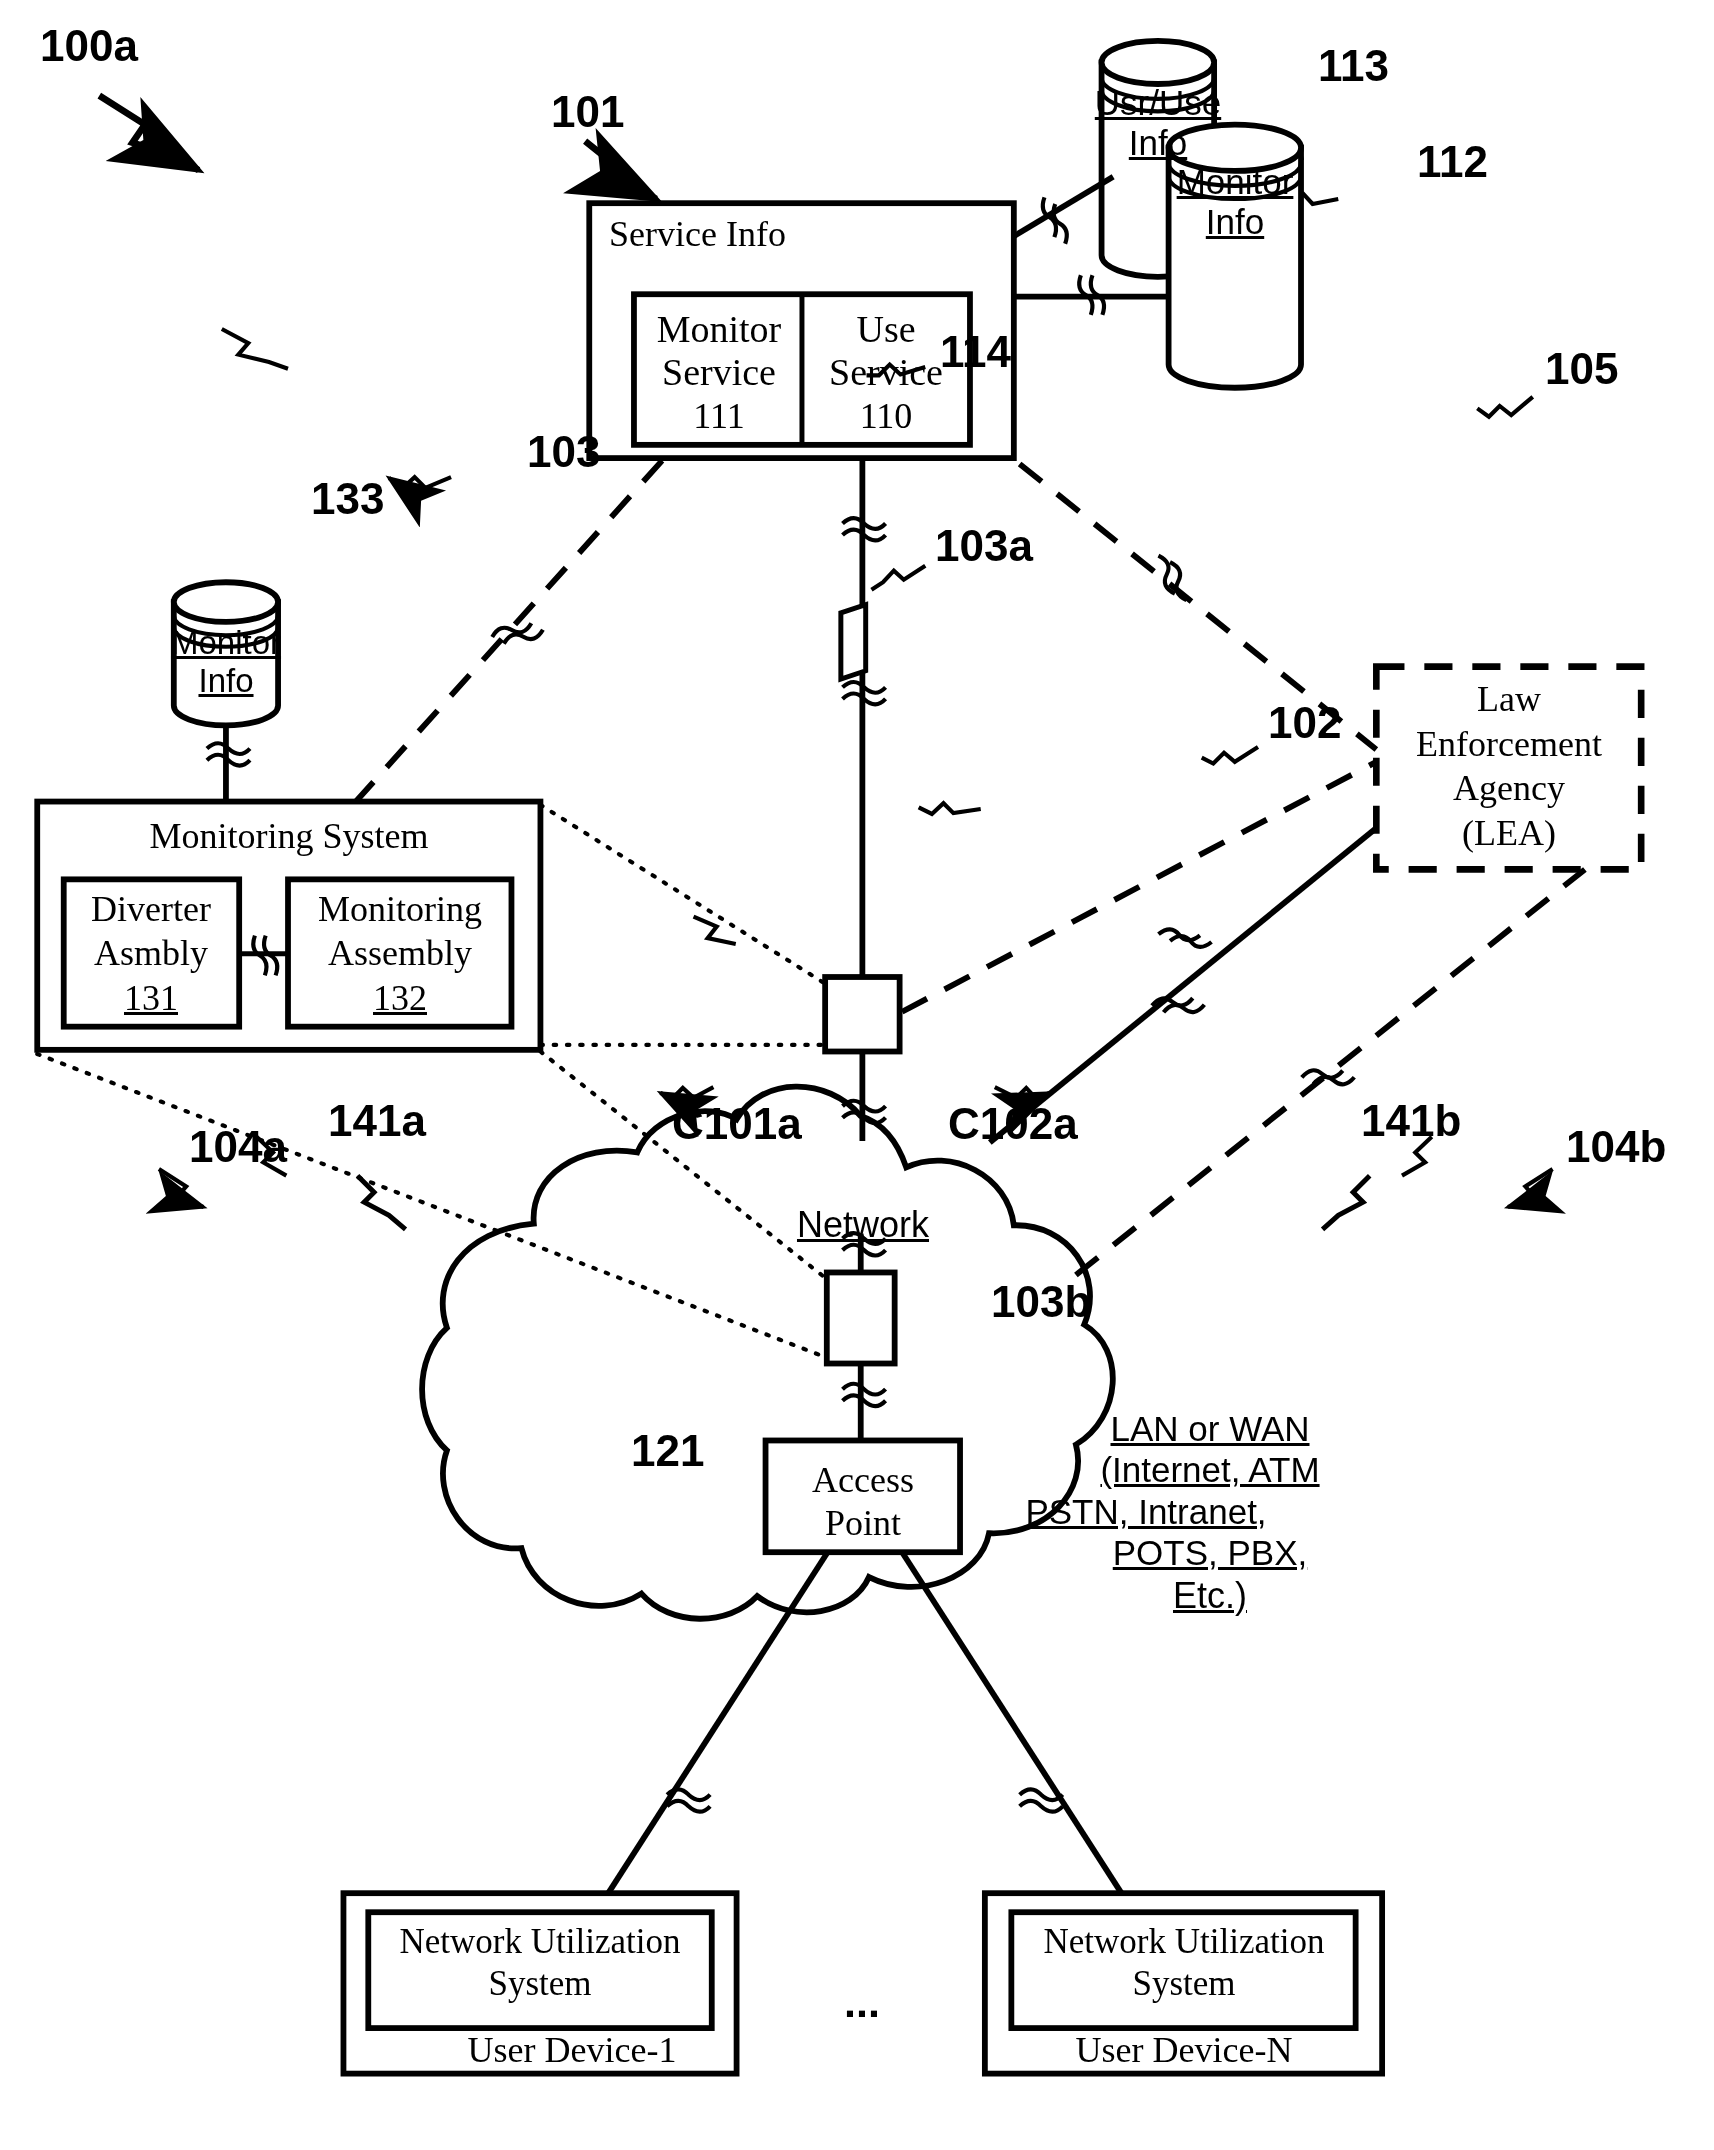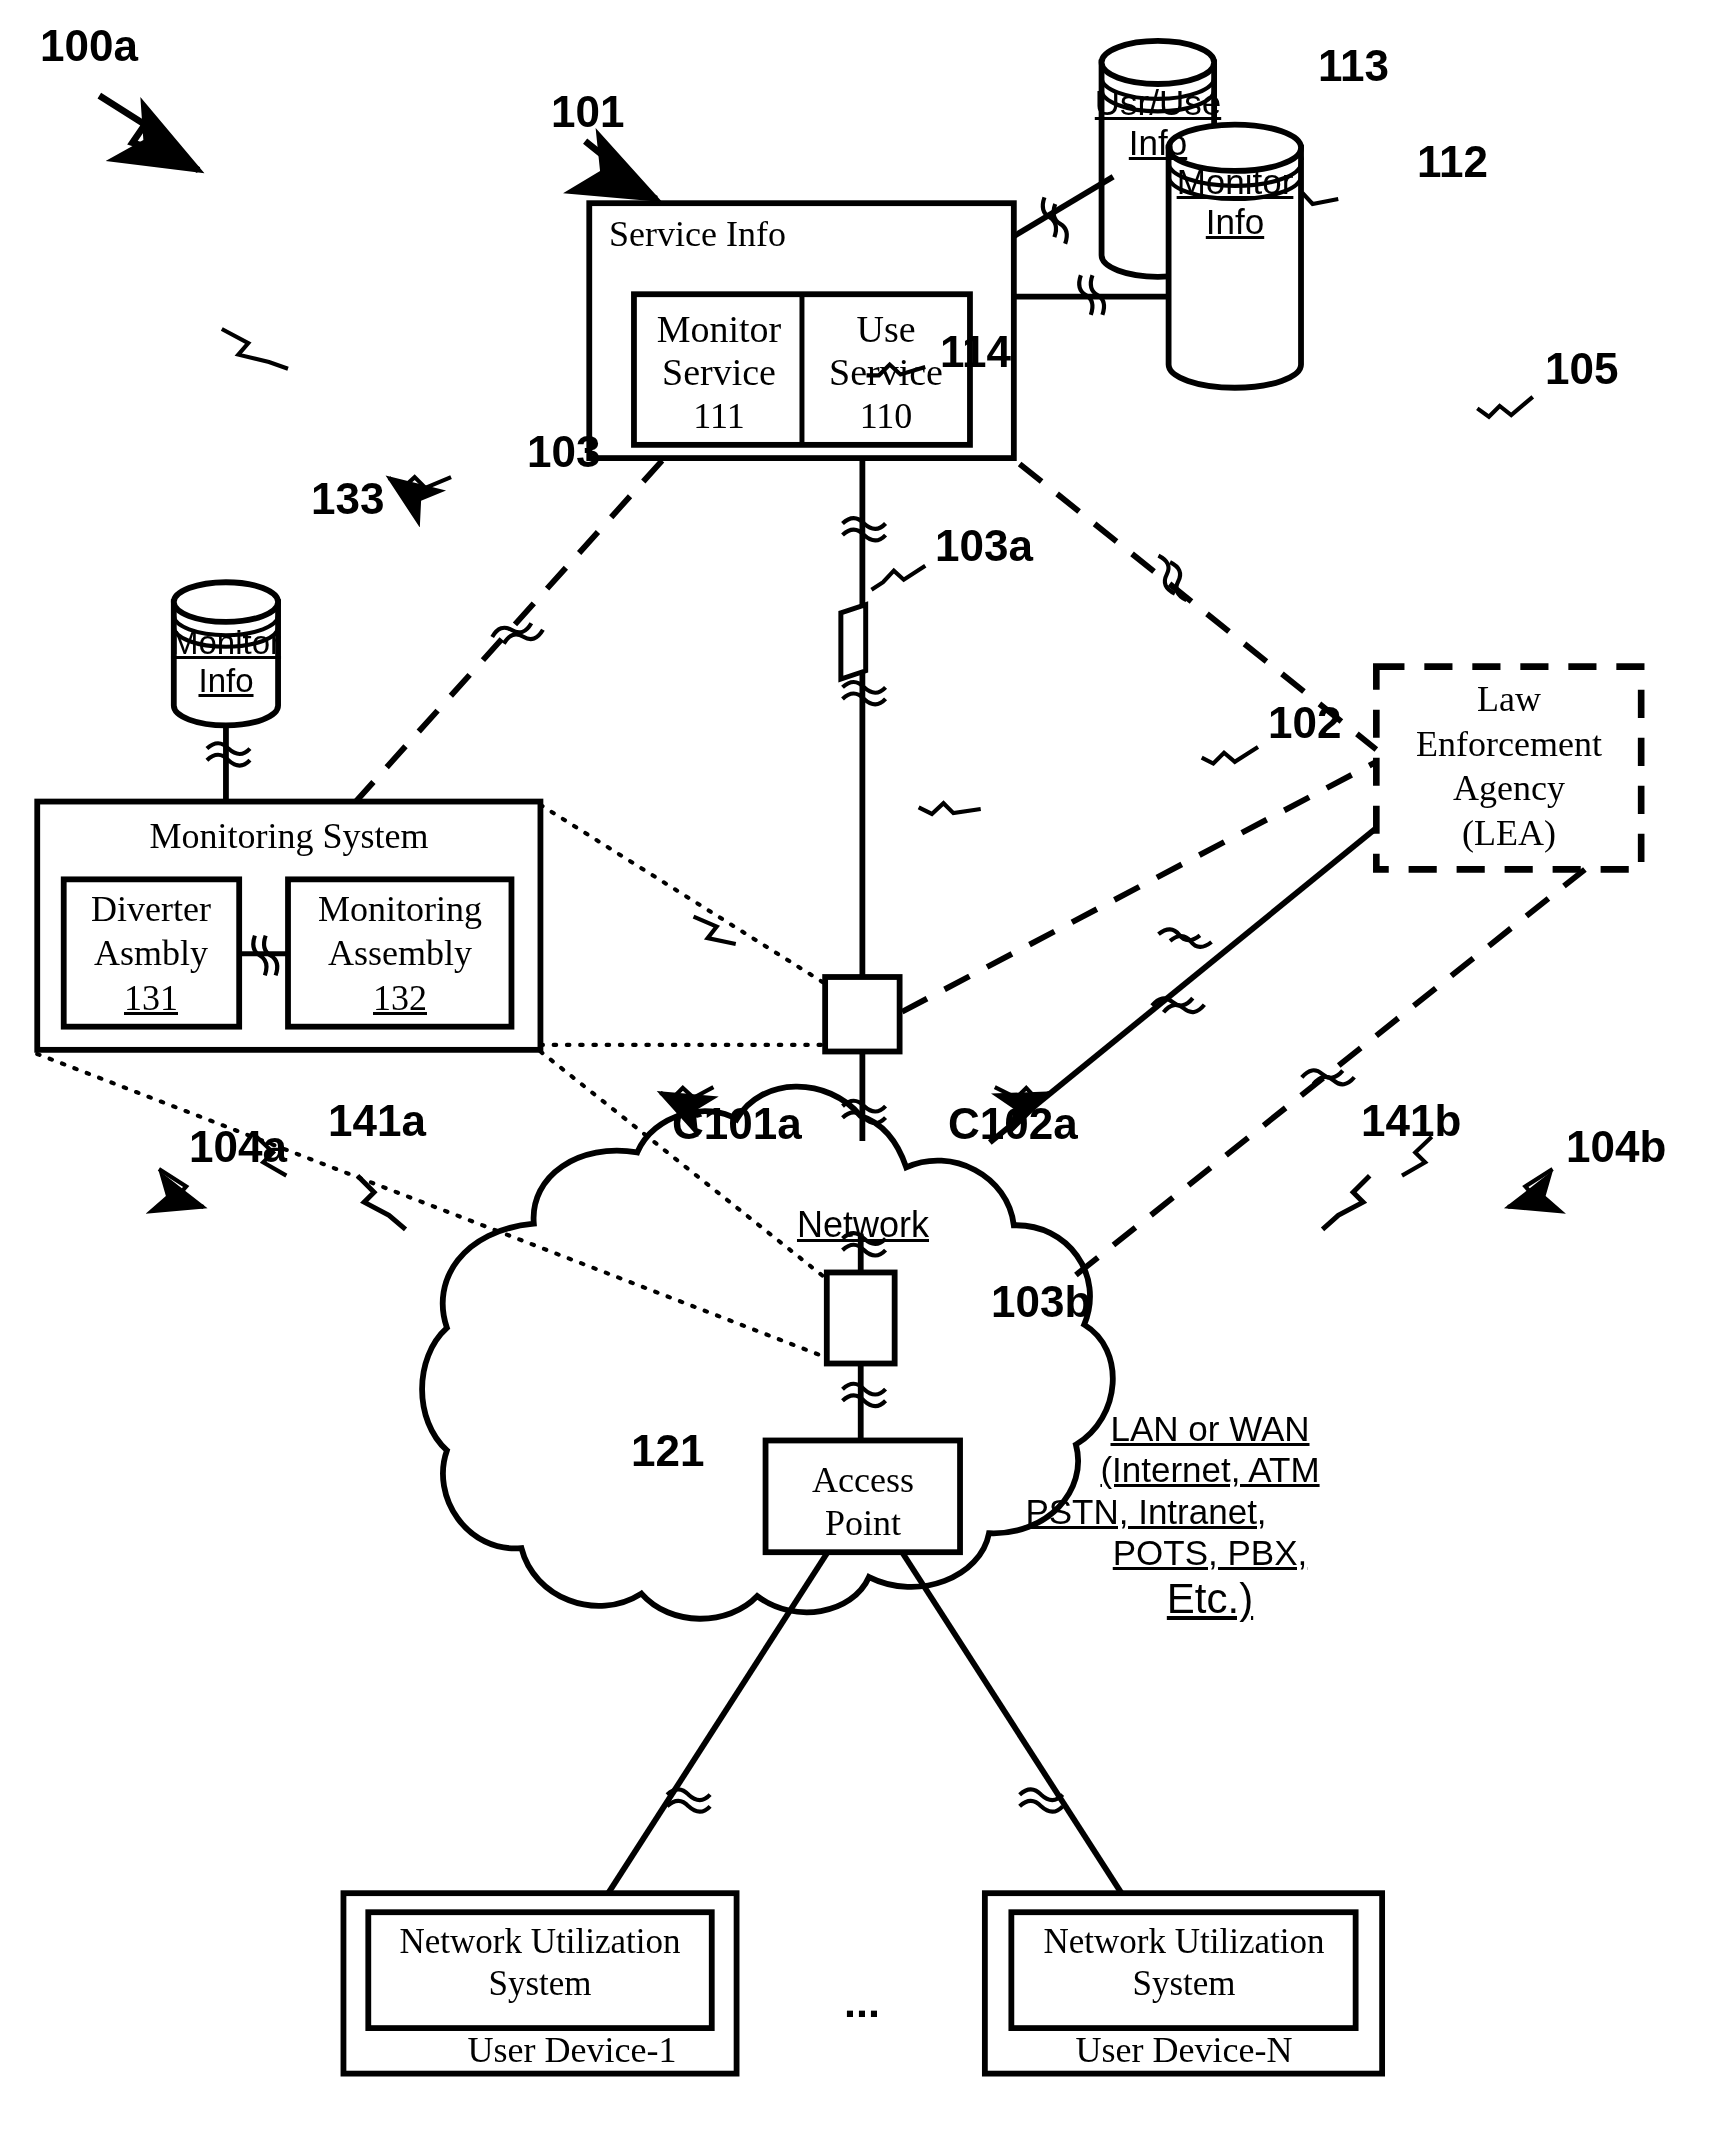--- a/index.html
+++ b/index.html
@@ -312,21 +312,21 @@
   <div class="lbl" style="left:1545px; top:346px;">105</div>
 
   <div class="sans ctr" style="left:863px; top:1204px; font-size:36px;">Network</div>
 
   <div class="lbl" style="left:1268px; top:700px;">102</div>
 
   <div class="sans ctr" style="left:1210px; top:1409px; font-size:35px;">LAN or WAN</div>
   <div class="sans ctr" style="left:1210px; top:1450px; font-size:35px;">(Internet, ATM</div>
   <div class="sans ctr" style="left:1146px; top:1492px; font-size:35px;">PSTN, Intranet,</div>
   <div class="sans ctr" style="left:1210px; top:1533px; font-size:35px;">POTS, PBX,</div>
-  <div class="sans ctr" style="left:1210px; top:1575px; font-size:42px;">Etc.)</div>
+  <div class="sans ctr" style="left:1210px; top:1575px; font-size:36px;">Etc.)</div>
 
   <div class="lbl" style="left:991px; top:1279px;">103b</div>
 
   <div class="serif ctr" style="left:863px; top:1460px; font-size:36px;">Access</div>
   <div class="serif ctr" style="left:863px; top:1503px; font-size:36px;">Point</div>
   <div class="lbl" style="left:631px; top:1428px;">121</div>
 
   <div class="lbl" style="left:672px; top:1101px;">C101a</div>
   <div class="lbl" style="left:948px; top:1101px;">C102a</div>
 

